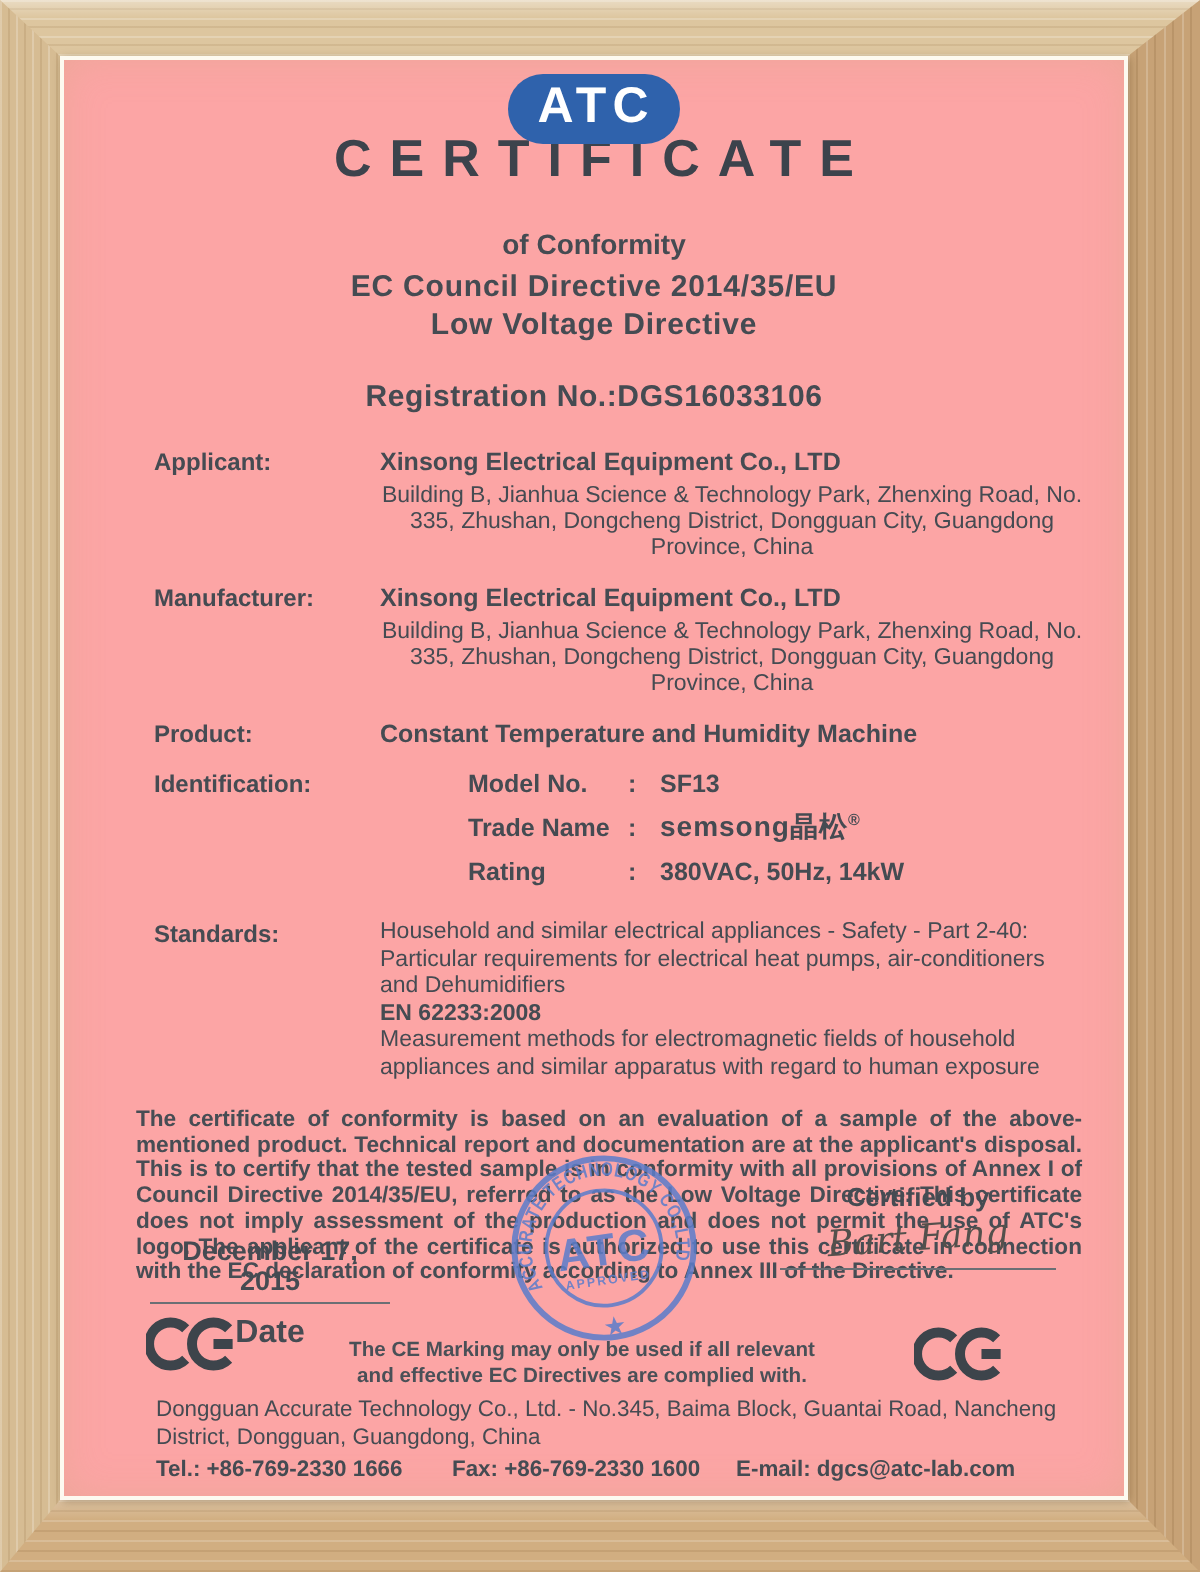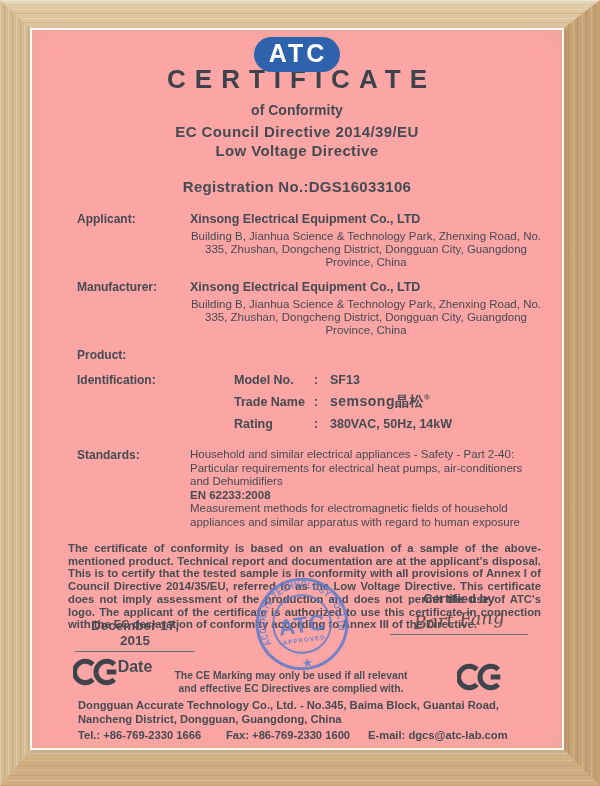--- a/index.html
+++ b/index.html
@@ -49,21 +49,21 @@
     background:#2f62ac;color:#ffffff;
     font-weight:bold;font-size:25px;letter-spacing:3px;
     padding:2px 13px 4px 15px;border-radius:22px;
     margin-bottom:-6px;
   }
   .cert-title{
     position:relative;z-index:1;
     font-size:26px;font-weight:bold;letter-spacing:9px;text-indent:9px;
     color:#3c434c;margin-top:-2px;
   }
-  .sub1{font-size:14px;font-weight:bold;margin-top:7px;}
+  .sub1{font-size:14px;font-weight:bold;margin-top:19px;}
   .sub2{font-size:15px;font-weight:bold;margin-top:5px;letter-spacing:.4px;}
   .sub3{font-size:15px;font-weight:bold;margin-top:2px;letter-spacing:.4px;}
   .reg{font-size:15px;font-weight:bold;margin-top:19px;letter-spacing:.3px;}
   
   .fields{margin:17px 22px 0 47px;}
   .frow{display:grid;grid-template-columns:113px 1fr;margin-bottom:11px;align-items:start;}
   .flabel{font-size:12px;font-weight:bold;}
   .company{font-size:12.5px;font-weight:bold;margin-bottom:4px;}
   .addr{font-size:11.5px;line-height:13px;text-align:center;}
   .prodval{font-size:12.5px;font-weight:bold;}
@@ -94,21 +94,21 @@
   .date-label{font-size:16px;font-weight:bold;margin-top:6px;}
   .ce{position:absolute;width:46px;height:28px;}
   .ce-left{left:43px;top:88px;}
   .ce-right{left:427px;top:93px;}
   .ce-note{
     position:absolute;left:140px;top:100px;width:242px;text-align:center;
     font-size:10.3px;font-weight:bold;line-height:12.5px;color:#4a5057;
   }
   .footer-address{
     position:absolute;left:48px;top:129px;width:468px;
-    font-size:11.2px;font-weight:bold;line-height:13.5px;
+    font-size:11.2px;font-weight:normal;line-height:13.5px;
   }
   .contact{position:absolute;left:0;top:159px;width:534px;font-size:11.2px;font-weight:bold;}
   .contact .tel{position:absolute;left:48px;}
   .contact .fax{position:absolute;left:196px;}
   .contact .email{position:absolute;left:338px;}
 </style>
 </head>
 <body>
 
 <div class="scene">
@@ -118,21 +118,21 @@
   <div class="wood wood-right"></div>
 
   <div class="paper">
 
     <div class="header">
       <div class="atc-pill">
         <span>ATC</span>
       </div>
       <div class="cert-title">CERTIFICATE</div>
       <div class="sub1">of Conformity</div>
-      <div class="sub2">EC Council Directive 2014/39/EU</div>
+      <div class="sub2">EC Council Directive 2014/35/EU</div>
       <div class="sub3">Low Voltage Directive</div>
       <div class="reg">Registration No.:DGS16033106</div>
     </div>
 
     <div class="fields">
 
       <div class="frow">
         <div class="flabel">Applicant:</div>
         <div>
           <div class="company">Xinsong Electrical Equipment Co., LTD</div>
@@ -143,20 +143,21 @@
       <div class="frow">
         <div class="flabel">Manufacturer:</div>
         <div>
           <div class="company">Xinsong Electrical Equipment Co., LTD</div>
           <div class="addr">Building B, Jianhua Science &amp; Technology Park, Zhenxing Road, No. 335, Zhushan, Dongcheng District, Dongguan City, Guangdong Province, China</div>
         </div>
       </div>
 
       <div class="frow">
         <div class="flabel">Product:</div>
+        <div class="prodval">Constant Temperature and Humidity Machine</div>
       </div>
 
       <div class="frow">
         <div class="flabel">Identification:</div>
         <div>
           <div class="idrow">
             <span>Model No.</span>
             <span>:</span>
             <span>SF13</span>
           </div>

